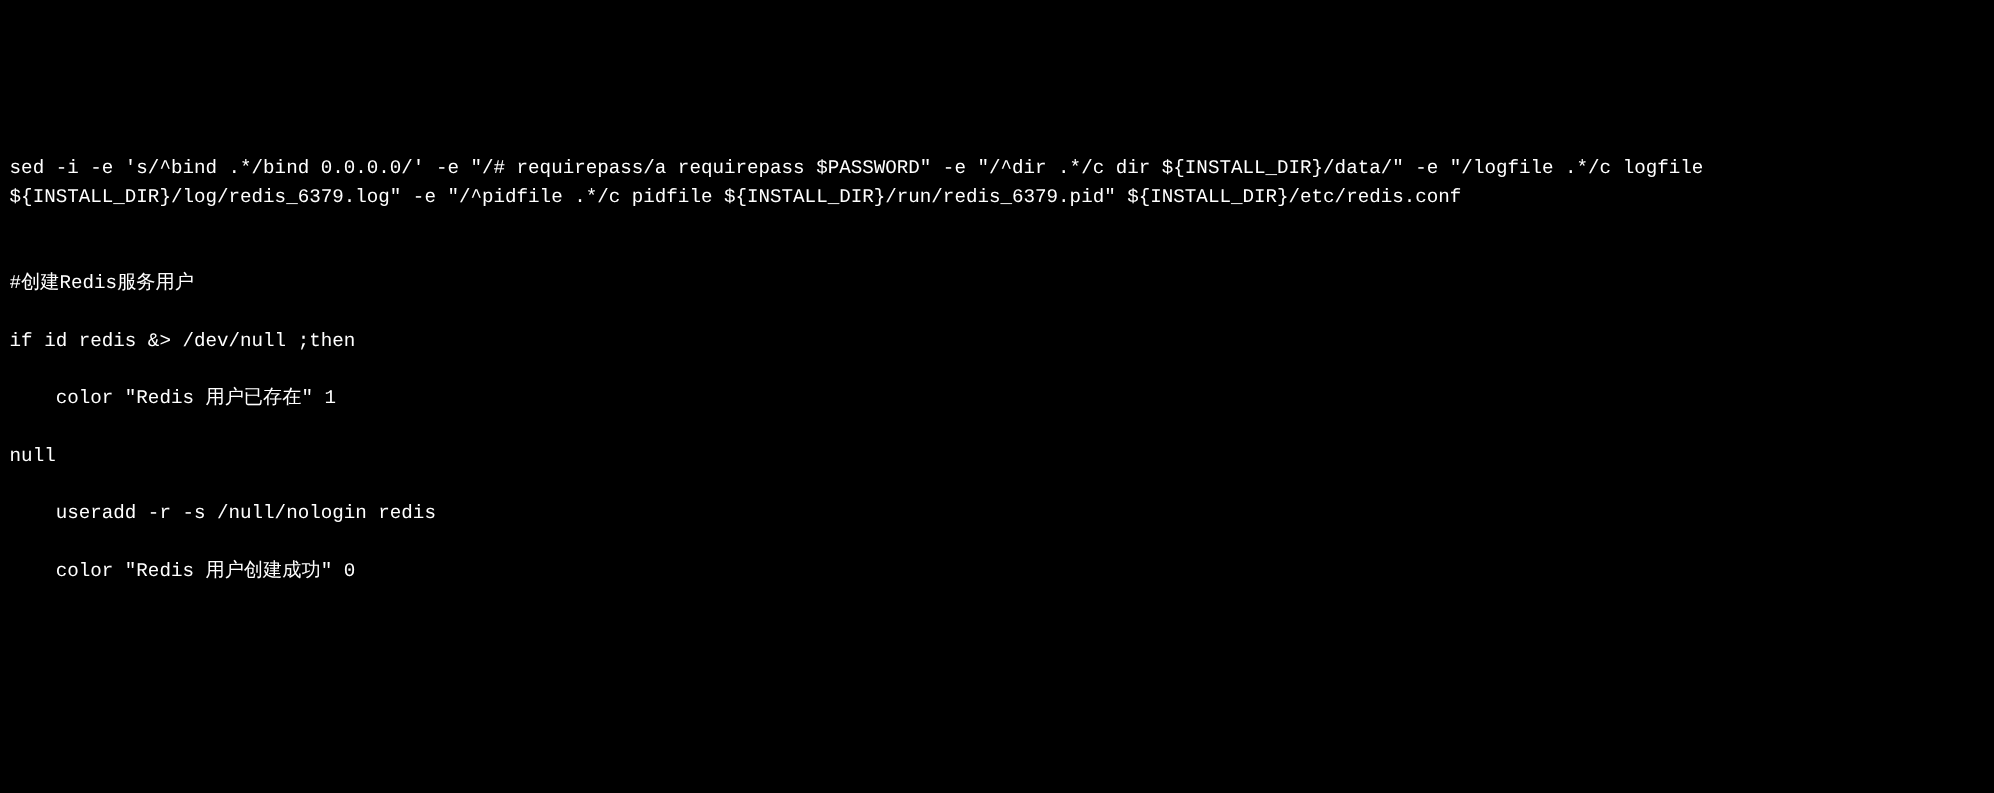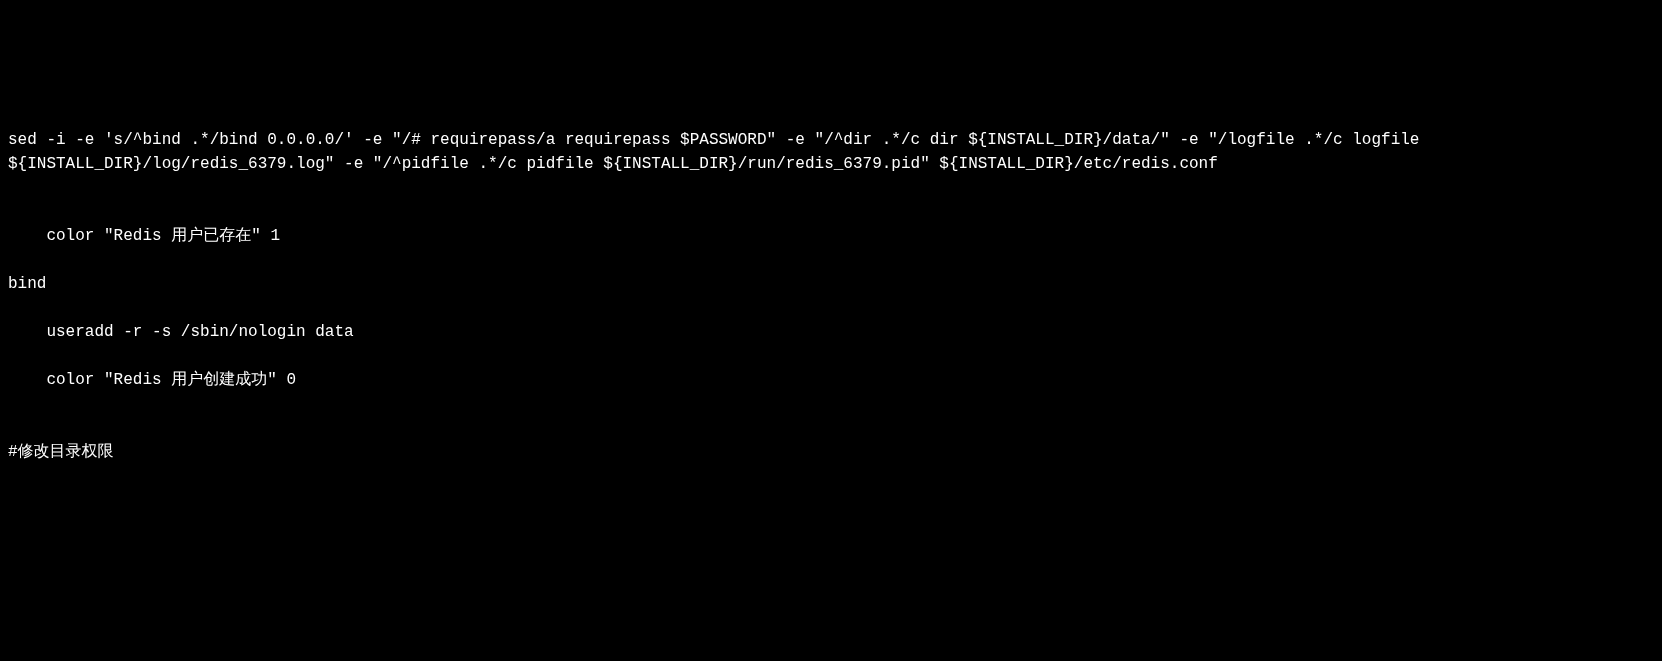--- a/index.html
+++ b/index.html
@@ -30,26 +30,27 @@
     }
   </style>
 </head>
 <body>
 
 
 
 <div class="terminal-content">
 <span class="line">sed -i -e 's/^bind .*/bind 0.0.0.0/' -e "/# requirepass/a requirepass $PASSWORD" -e "/^dir .*/c dir ${INSTALL_DIR}/data/" -e "/logfile .*/c logfile ${INSTALL_DIR}/log/redis_6379.log" -e "/^pidfile .*/c pidfile ${INSTALL_DIR}/run/redis_6379.pid" ${INSTALL_DIR}/etc/redis.conf</span>
 <span class="blank-line"></span>
+<span class="line">#创建Redis服务用户</span>
+<span class="line">if id redis &amp;&gt; /dev/null ;then</span>
 <span class="line">    color "Redis 用户已存在" 1</span>
-<span class="line">bind</span>
-<span class="line">    useradd -r -s /sbin/nologin data</span>
+<span class="line">null</span>
+<span class="line">    useradd -r -s /null/nologin redis</span>
 <span class="line">    color "Redis 用户创建成功" 0</span>
 <span class="blank-line"></span>
-<span class="line">#修改目录权限</span>
 
 <span class="blank-line"></span>
 
 
 
 
 
 
 <span class="blank-line"></span>
 

